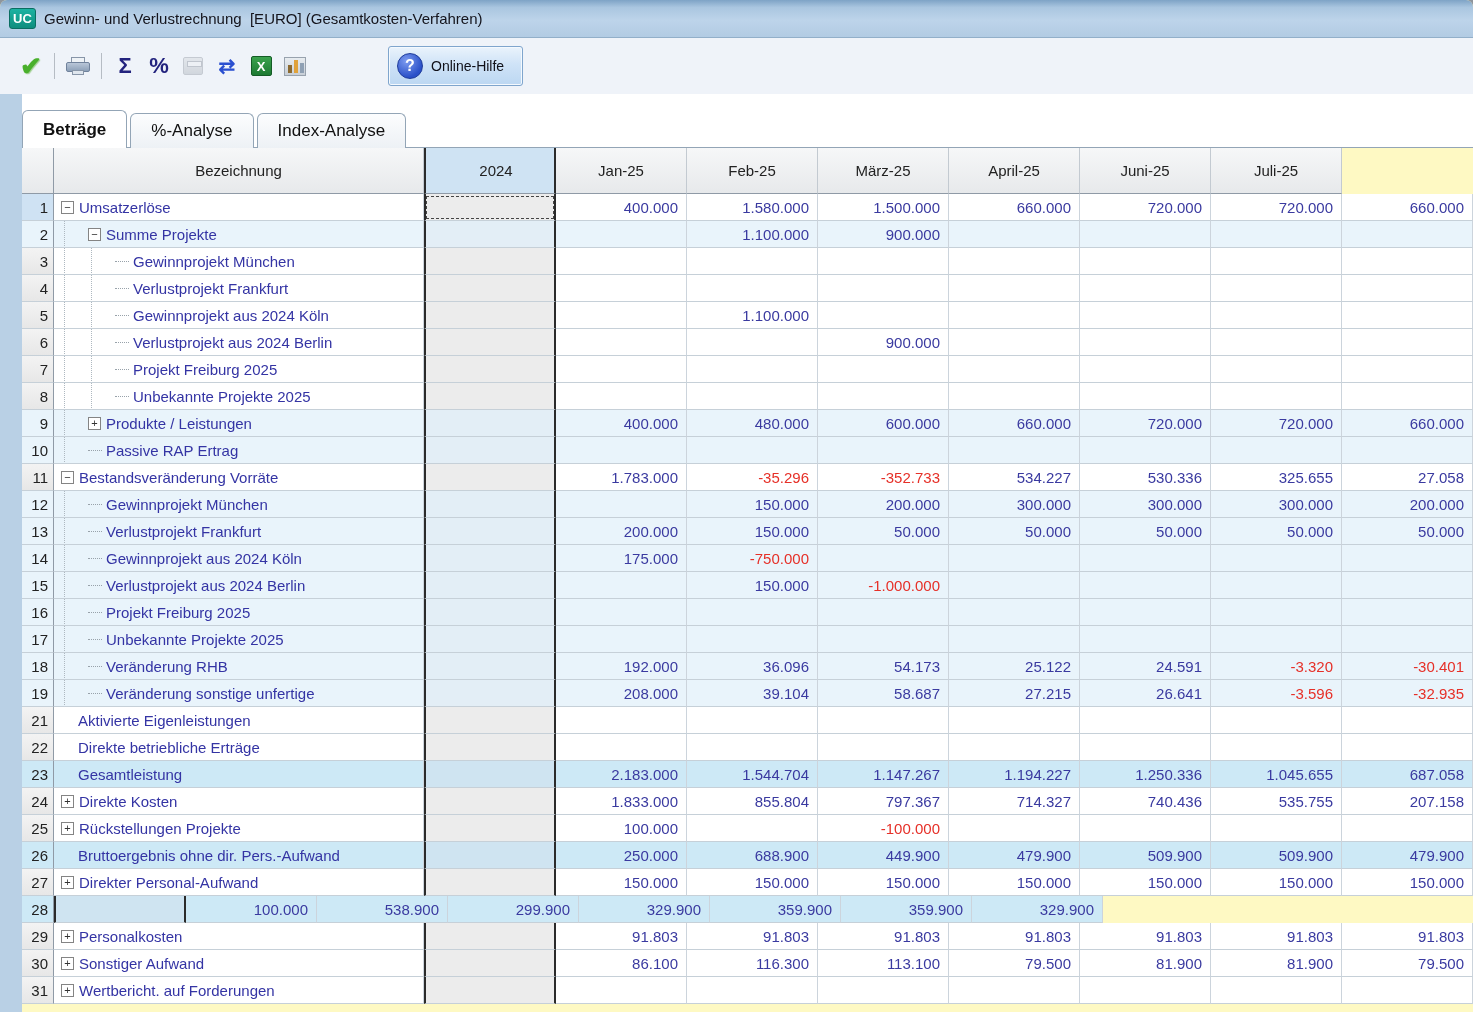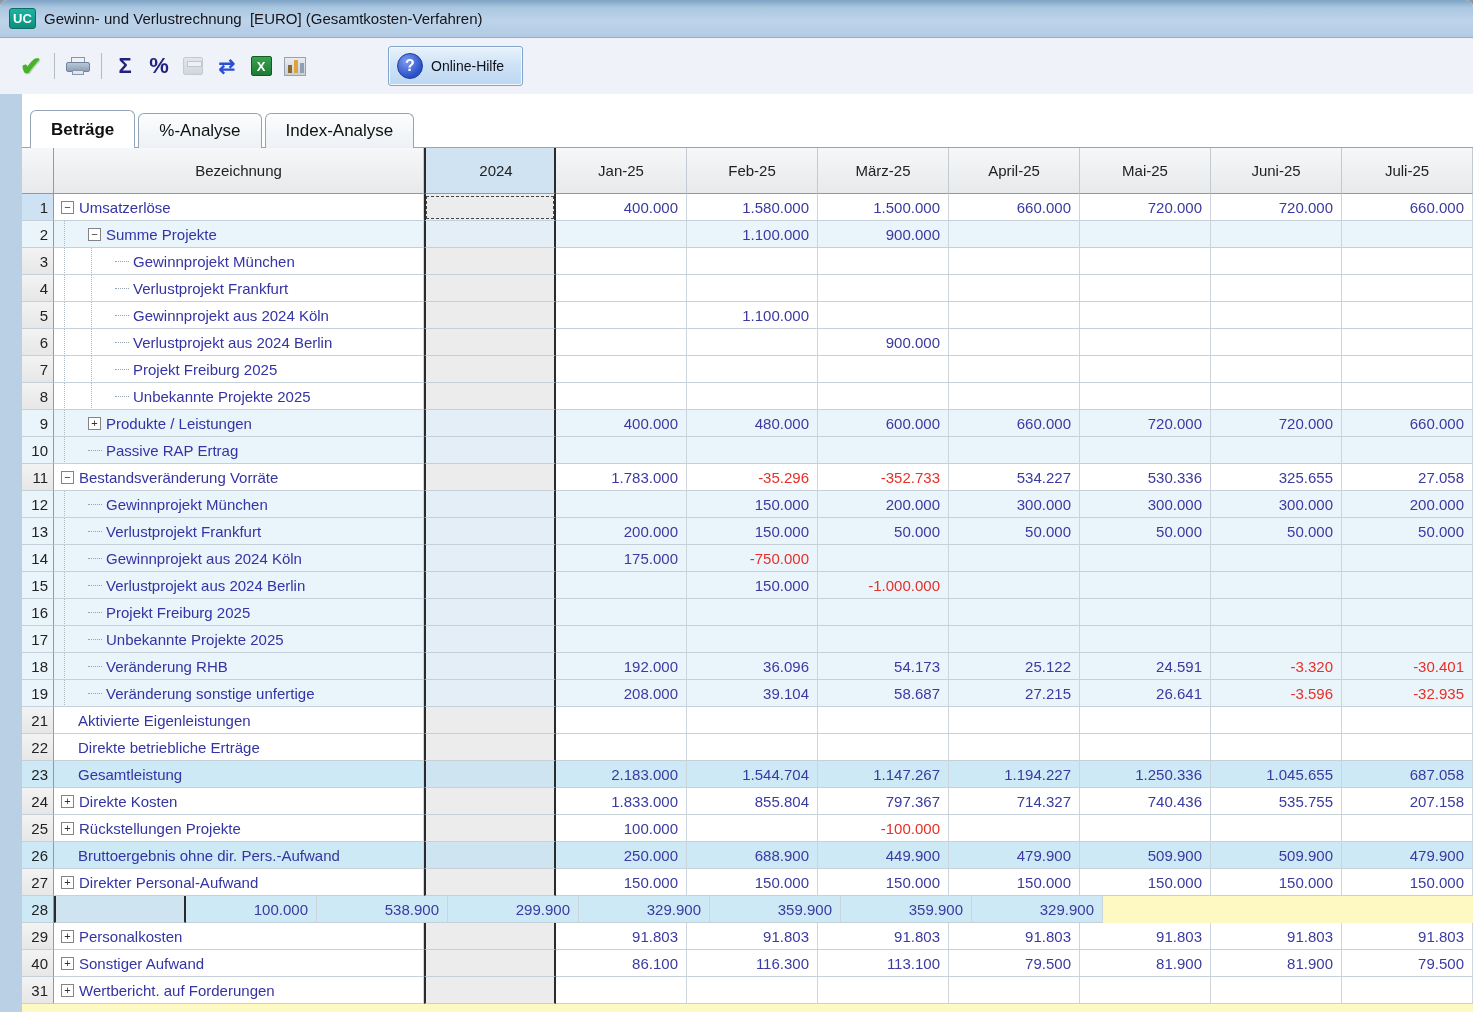--- a/index.html
+++ b/index.html
@@ -42,21 +42,21 @@
     box-shadow:inset 0 0 0 1px #f4f9fe; font-size:14px; color:#101018; }
   .qmark { width:26px; height:26px; border-radius:50%; background:radial-gradient(circle at 35% 30%,#7d9cf0,#2a50c8 70%);
     border:1px solid #1d3a9a; color:#fff; font-weight:bold; font-size:16px; display:flex; align-items:center; justify-content:center; }
 
   
   .content { flex:1; display:flex; min-height:0; }
   .leftstrip { width:22px; flex:none; background:#b9d0e5; }
   .rightcol { flex:1; display:flex; flex-direction:column; min-width:0; }
 
   
-  .tabrow { height:54px; flex:none; background:#fff; display:flex; align-items:flex-end; padding-left:8px; border-bottom:1px solid #93a5b6; }
+  .tabrow { height:54px; flex:none; background:#fff; display:flex; align-items:flex-end; border-bottom:1px solid #93a5b6; }
   .tab { height:35px; padding:0 20px; display:flex; align-items:center; font-size:17px; color:#111; cursor:pointer;
     border:1px solid #93a5b6; border-bottom:none; border-radius:6px 6px 0 0; margin-right:3px; position:relative; top:1px;
     background:linear-gradient(180deg,#fcfdfe,#edf1f5); }
   .tab.active { background:#fff; font-weight:bold; z-index:2; height:38px; }
 
   
   .grid { flex:1; display:flex; flex-direction:column; min-height:0; font-size:15px; }
   .hdr { height:46px; flex:none; display:flex; }
   .hcell { display:flex; align-items:center; justify-content:center; color:#222;
     background:linear-gradient(180deg,#f6f7f8,#e7e9eb); border-right:1px solid #c3cad1; border-bottom:1px solid #8f9aa6; }
@@ -150,21 +150,20 @@
 
       <div class="grid">
         <div class="hdr">
           <div class="hcell hnum"></div>
           <div class="hcell hlabel">Bezeichnung</div>
           <div class="hcell hyear">2024</div>
           <div class="hcell hmonth">Jan-25</div>
           <div class="hcell hmonth">Feb-25</div>
           <div class="hcell hmonth">März-25</div>
           <div class="hcell hmonth">April-25</div>
-          <div class="hcell hmonth">Mai-25</div>
           <div class="hcell hmonth">Juni-25</div>
           <div class="hcell hmonth">Juli-25</div>
         </div>
         <div class="body">
             <div class="row ">
               <div class="cell num rowsel">1</div>
               <div class="cell labelc">
                 <div class="node">−</div>
                 <div class="">Umsatzerlöse</div>
               </div>
@@ -595,21 +594,21 @@
               <div class="cell val year"></div>
               <div class="cell val">91.803</div>
               <div class="cell val">91.803</div>
               <div class="cell val">91.803</div>
               <div class="cell val">91.803</div>
               <div class="cell val">91.803</div>
               <div class="cell val">91.803</div>
               <div class="cell val">91.803</div>
             </div>
             <div class="row ">
-              <div class="cell num">40</div>
+              <div class="cell num">30</div>
               <div class="cell labelc">
                 <div class="node">+</div>
                 <div class="">Sonstiger Aufwand</div>
               </div>
               <div class="cell val year"></div>
               <div class="cell val">86.100</div>
               <div class="cell val">116.300</div>
               <div class="cell val">113.100</div>
               <div class="cell val">79.500</div>
               <div class="cell val">81.900</div>

